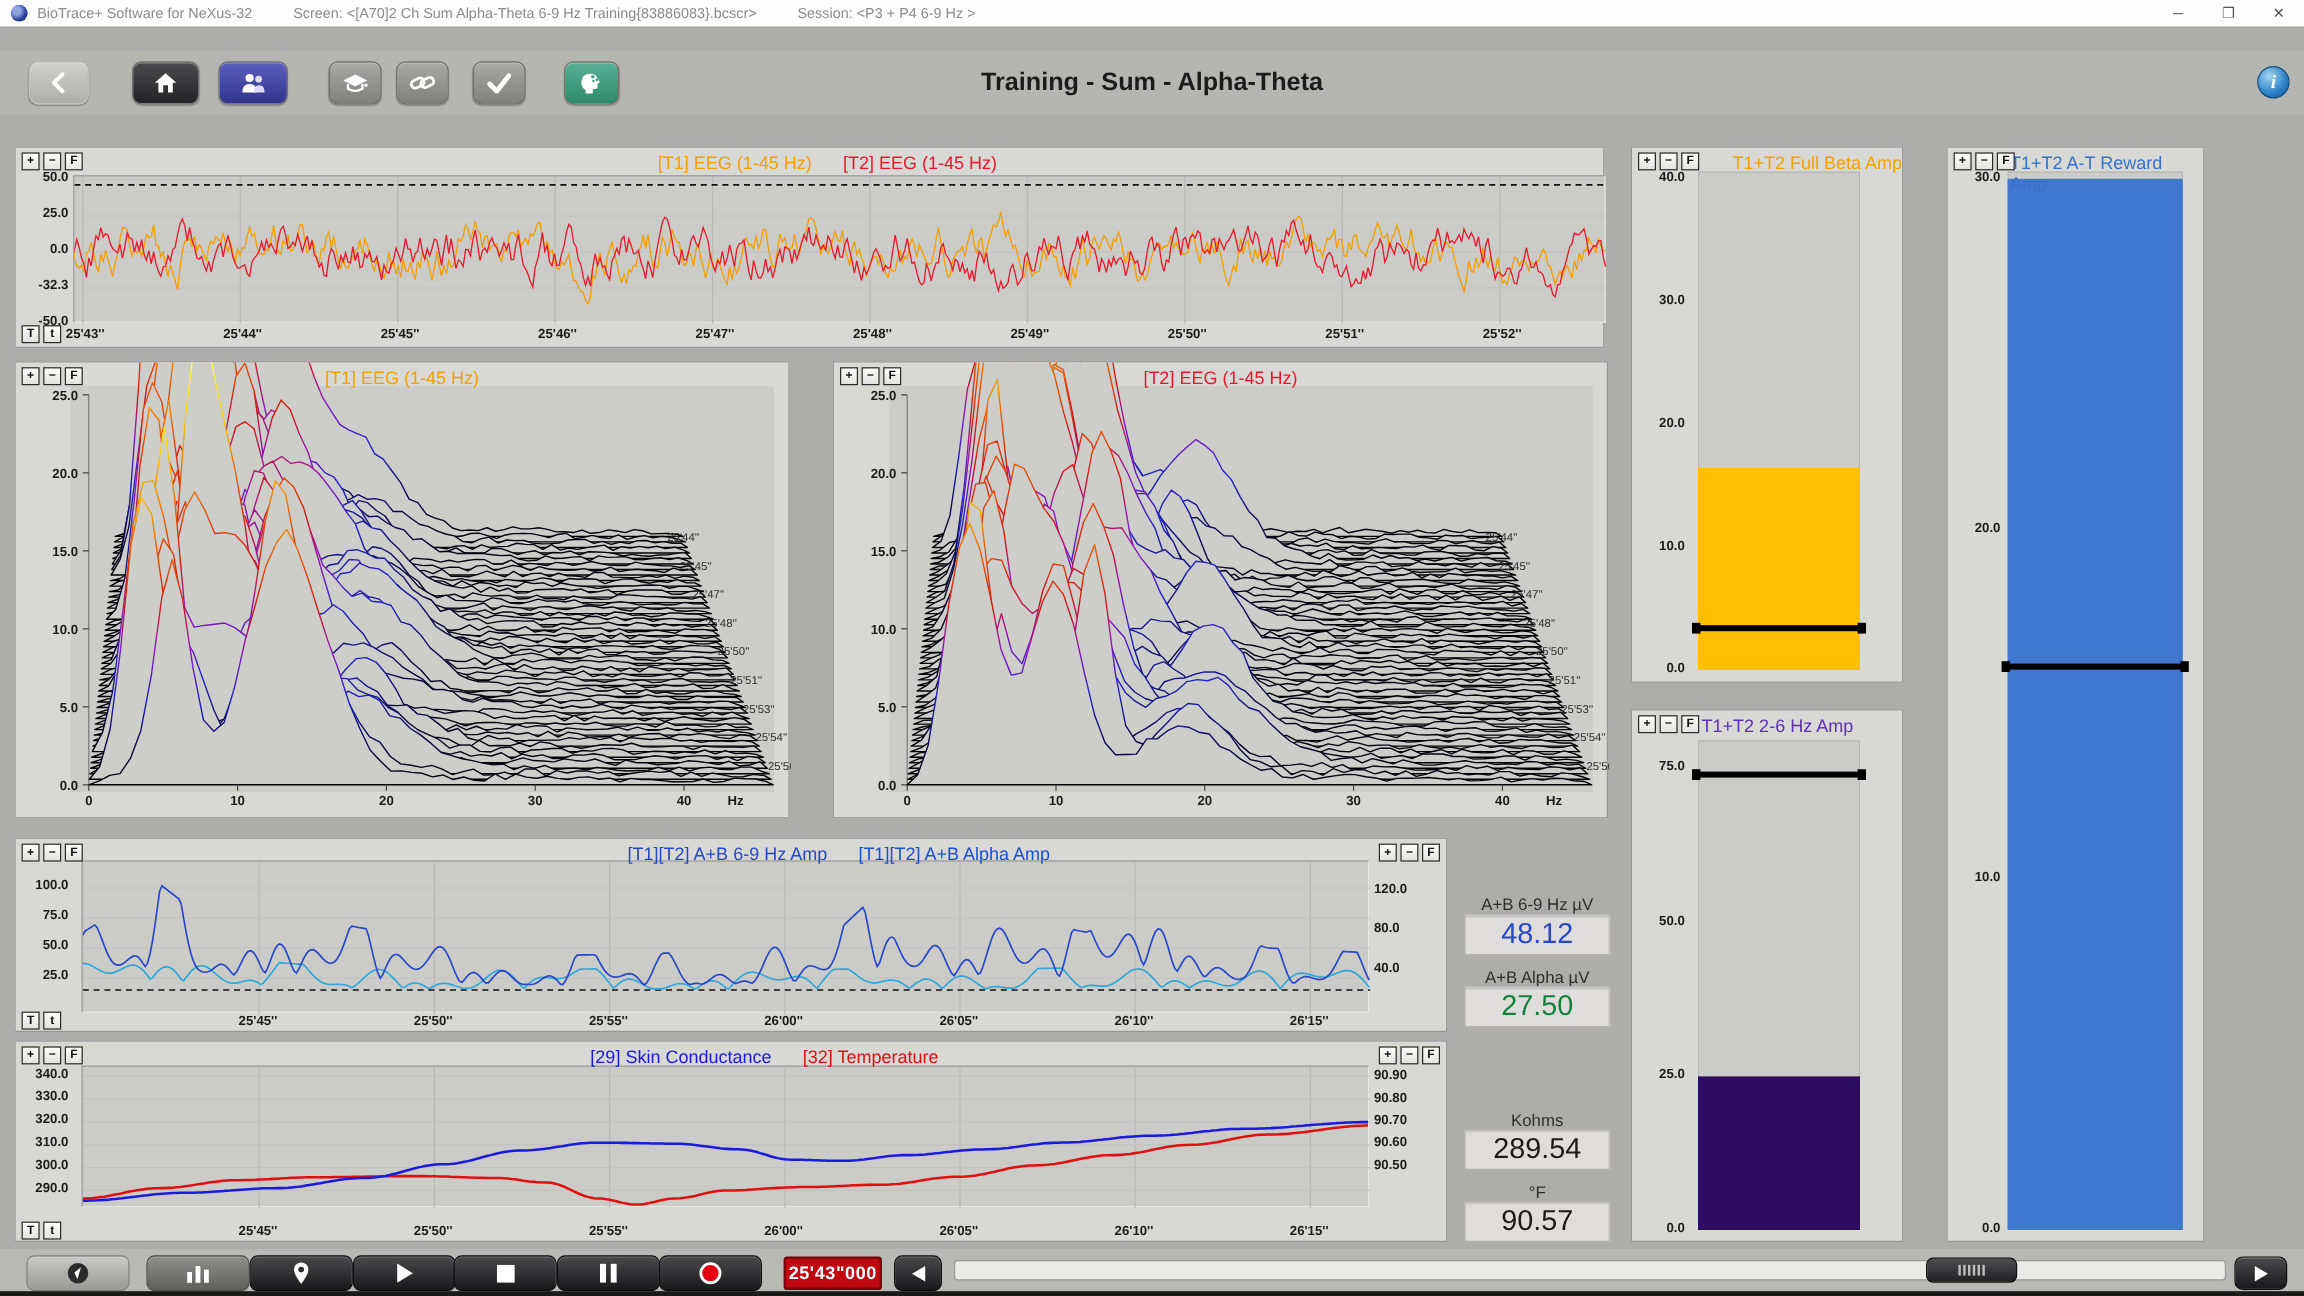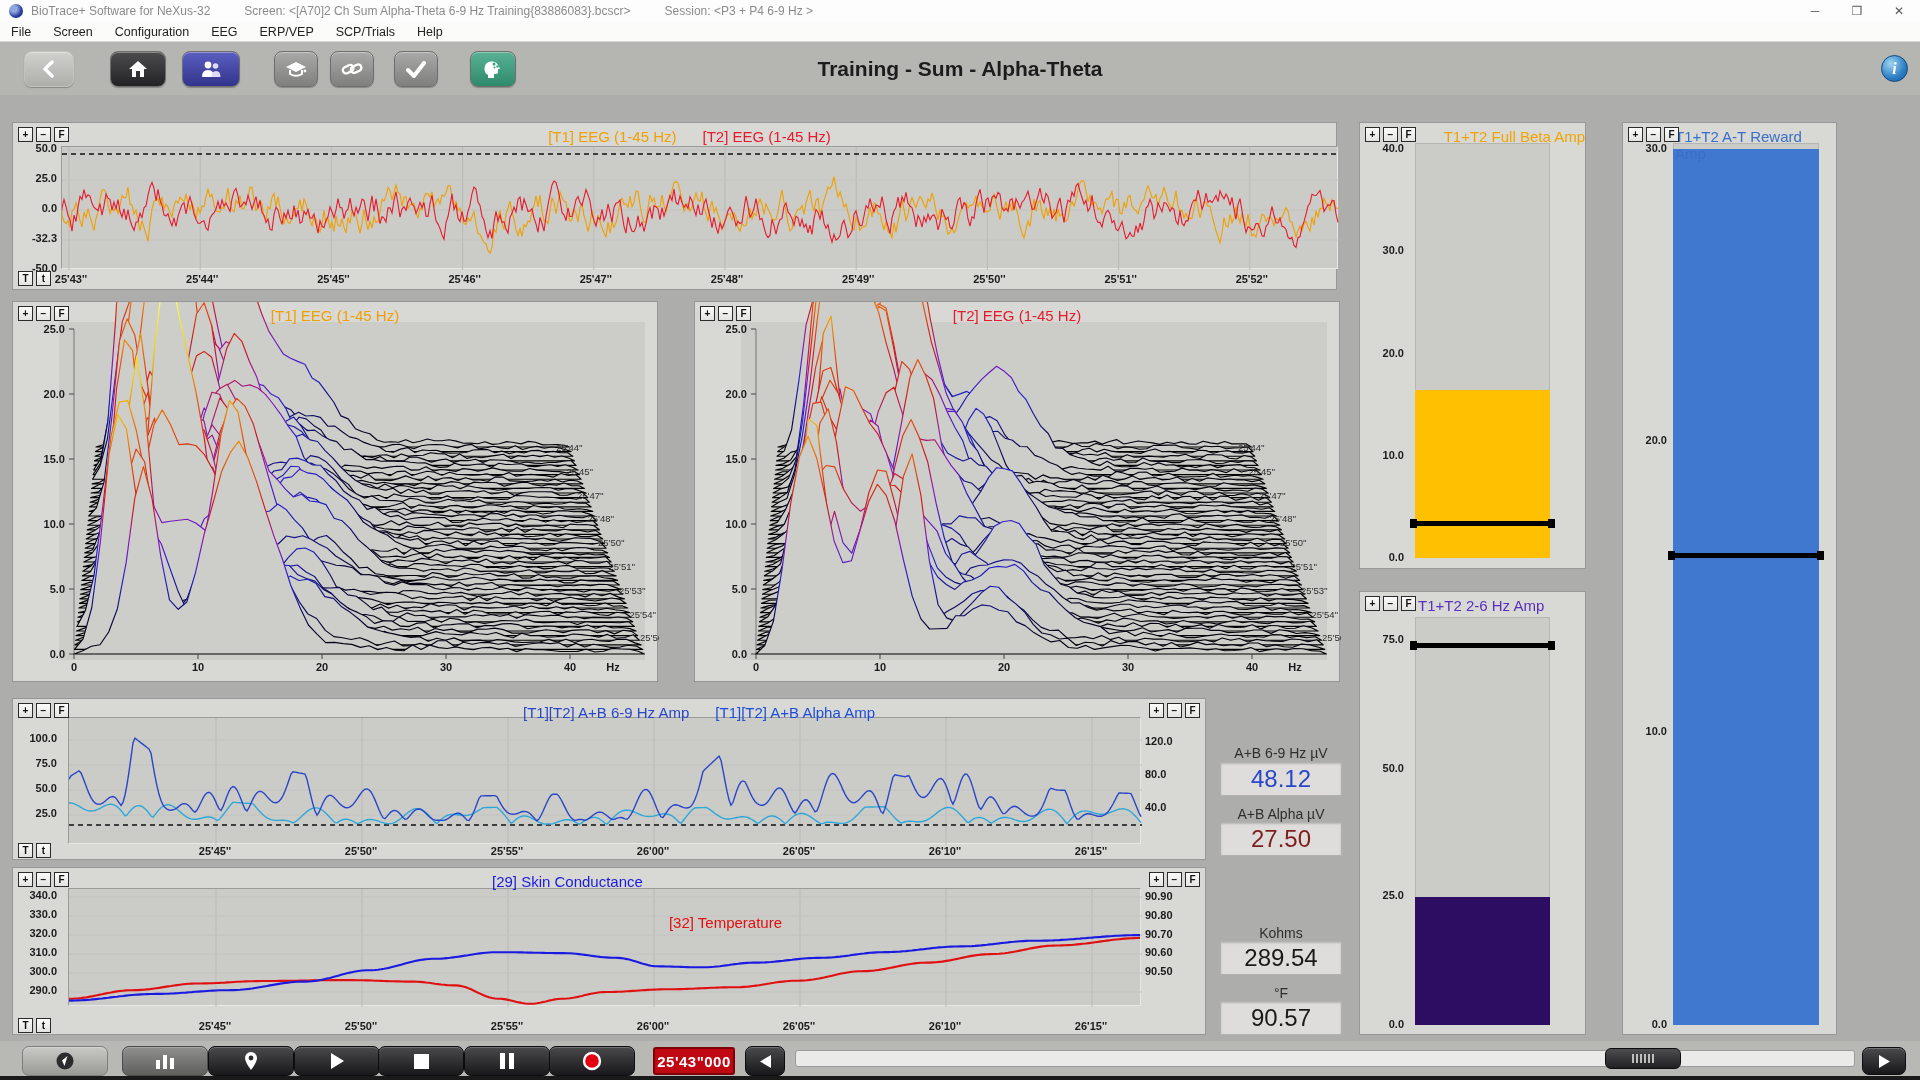--- a/index.html
+++ b/index.html
@@ -85,29 +85,20 @@
     <span class="tseg">BioTrace+ Software for NeXus-32</span>
     <span class="tseg">Screen: &lt;[A70]2 Ch Sum Alpha-Theta 6-9 Hz Training{83886083}.bcscr&gt;</span>
     <span class="tseg">Session: &lt;P3 + P4 6-9 Hz &gt;</span>
     <span class="winctl">
       <span class="wbtn">─</span>
       <span class="wbtn">❐</span>
       <span class="wbtn">✕</span>
     </span>
   </div>
 
-  <div class="menubar">
-    <span>File</span>
-    <span>Screen</span>
-    <span>Configuration</span>
-    <span>EEG</span>
-    <span>ERP/VEP</span>
-    <span>SCP/Trials</span>
-    <span>Help</span>
-  </div>
 
   <div class="toolbar">
     <div class="apptitle">Training - Sum - Alpha-Theta</div>
     <div class="tool back" style="left:24px;width:50px;">
       <svg width="18" height="18" viewBox="0 0 18 18">
           <path d="M12 2 L5 9 L12 16" stroke="#fff" stroke-width="3.4" fill="none" stroke-linecap="round" stroke-linejoin="round"></path>
         </svg>
     </div>
     <div class="tool dark" style="left:110px;width:56px;">
       <svg width="20" height="18" viewBox="0 0 20 18">
@@ -1470,21 +1461,21 @@
         <button class="mini">−</button>
         <button class="mini">F</button>
       </div>
       <div class="ctl" style="right:5px;top:4px;">
         <button class="mini">+</button>
         <button class="mini">−</button>
         <button class="mini">F</button>
       </div>
       <div class="ptitle" style="padding-left:56px;">
         <span style="color:#1a1ae0;">[29] Skin Conductance</span>
-        <span style="color:#e01010;margin-top:41px;">[32] Temperature</span>
+        <span style="color:#e01010;">[32] Temperature</span>
       </div>
       <div class="plotarea" style="left:55px;top:20px;width:1073px;height:118px;">
         <svg id="svg-sc" width="1073" height="118">
             <line x1="147" y1="0" x2="147" y2="118" stroke="#bab9b6" stroke-width="1"></line>
             <line x1="293" y1="0" x2="293" y2="118" stroke="#bab9b6" stroke-width="1"></line>
             <line x1="439" y1="0" x2="439" y2="118" stroke="#bab9b6" stroke-width="1"></line>
             <line x1="585" y1="0" x2="585" y2="118" stroke="#bab9b6" stroke-width="1"></line>
             <line x1="731" y1="0" x2="731" y2="118" stroke="#bab9b6" stroke-width="1"></line>
             <line x1="877" y1="0" x2="877" y2="118" stroke="#bab9b6" stroke-width="1"></line>
             <line x1="1023" y1="0" x2="1023" y2="118" stroke="#bab9b6" stroke-width="1"></line>
@@ -1520,21 +1511,21 @@
         <div class="tick timetick" style="left:786px;top:152px;">26'05''</div>
         <div class="tick timetick" style="left:932px;top:152px;">26'10''</div>
         <div class="tick timetick" style="left:1078px;top:152px;">26'15''</div>
       </div>
 
     <div class="rlabel" style="left:1216px;top:650px;">A+B 6-9 Hz µV</div>
     <div class="rbox" style="left:1220px;top:667px;color:#2a46c8;">
         <span>48.12</span>
       </div>
     <div class="rlabel" style="left:1216px;top:711px;">A+B Alpha µV</div>
-    <div class="rbox" style="left:1220px;top:727px;color:#7f1d1d;">
+    <div class="rbox" style="left:1220px;top:727px;color:#15803d;">
         <span>27.50</span>
       </div>
     <div class="rlabel" style="left:1216px;top:830px;">Kohms</div>
     <div class="rbox" style="left:1220px;top:846px;color:#1a1a1a;">
         <span>289.54</span>
       </div>
     <div class="rlabel" style="left:1216px;top:890px;">°F</div>
     <div class="rbox" style="left:1220px;top:906px;color:#1a1a1a;">
         <span>90.57</span>
       </div>

